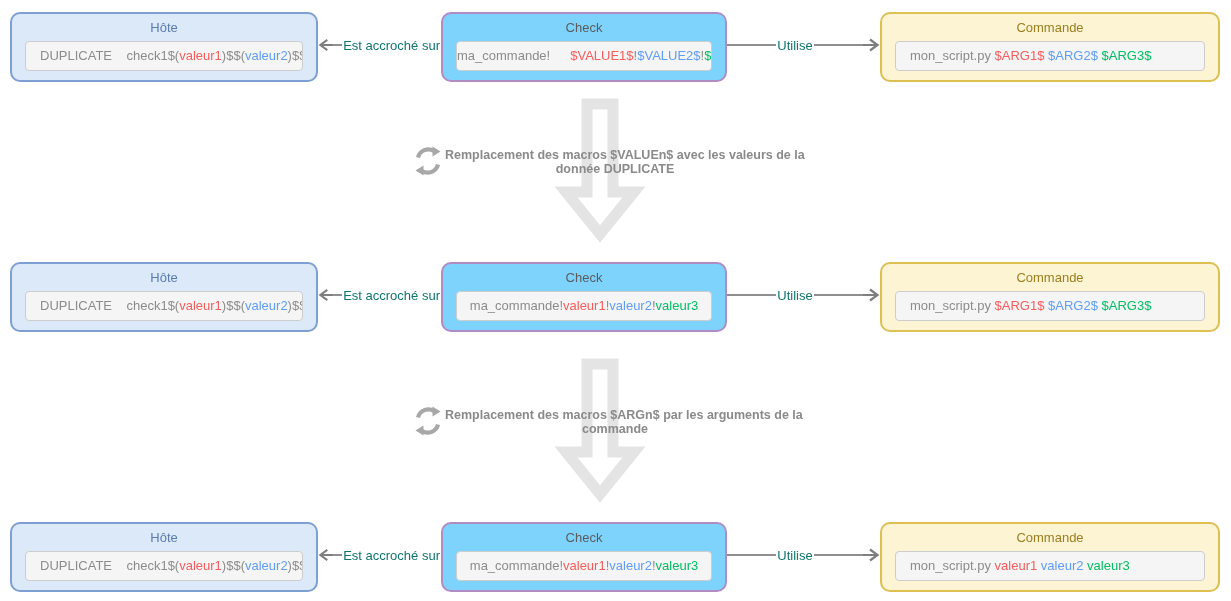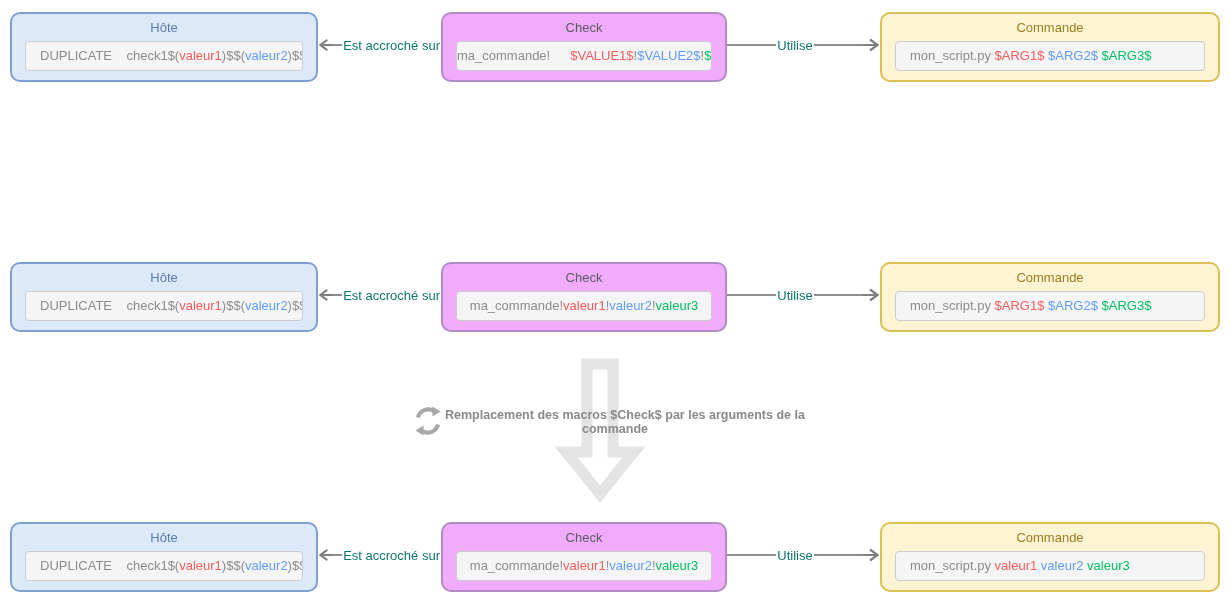--- a/index.html
+++ b/index.html
@@ -3,21 +3,21 @@
 <meta charset="utf-8">
 <style>
   html,body{margin:0;padding:0;background:#ffffff;}
   #canvas{
     position:relative;width:1231px;height:601px;background:#ffffff;overflow:hidden;
     font-family:"Liberation Sans", sans-serif;
   }
   .row{position:absolute;left:0;width:1231px;height:70px;}
   .node{position:absolute;top:0;height:70px;box-sizing:border-box;border:2px solid;border-radius:10px;background:#fff;}
   .node-hote{left:10px;width:308px;background:#dce9f8;border-color:#7e9fd4;}
-  .node-check{left:441px;width:286px;background:#f0abfc;border-color:#b18cc4;}
+  .node-check{left:441px;width:286px;background:#7dd3fc;border-color:#b18cc4;}
   .node-commande{left:880px;width:340px;background:#fdf4d3;border-color:#ddbf52;}
   .node-title{text-align:center;font-size:13px;padding-top:6px;}
   .node-hote .node-title{color:#5b7cb1;}
   .node-check .node-title{color:#5c5c5c;}
   .node-commande .node-title{color:#9c7d20;}
   .code{
     position:absolute;left:13px;right:13px;top:27px;height:30px;box-sizing:border-box;
     background:#f5f5f5;border:1px solid #cdcdcd;border-radius:4px;
     font-size:13px;line-height:28px;color:#8c8c8c;white-space:nowrap;overflow:hidden;
   }
@@ -68,20 +68,39 @@
       <svg width="17" height="14" viewBox="0 0 17 14">
         <path d="M0,7 L14,7 M7,1.5 L14.5,7 L7,12.5" stroke="#7f7f7f" stroke-width="2.2" fill="none"></path>
       </svg>
     </div>
     <div class="node node-commande">
       <div class="node-title">Commande</div>
       <div class="code left-align"><span style="color: rgb(140, 140, 140);">mon_script.py </span><span style="color: rgb(248, 92, 92);">$ARG1$</span><span style="color: rgb(140, 140, 140);"> </span><span style="color: rgb(95, 157, 248);">$ARG2$</span><span style="color: rgb(140, 140, 140);"> </span><span style="color: rgb(0, 191, 99);">$ARG3$</span></div>
     </div>
   </div>
 
+  <div class="transform" style="top:97px">
+    <svg class="big-arrow" width="100" height="148" viewBox="0 0 100 148">
+      <path d="M 37 7 L 63 7 L 63 95 L 84 95 L 50 137 L 16 95 L 37 95 Z" fill="#ffffff" stroke="#e4e4e4" stroke-width="11" stroke-linejoin="miter"></path>
+    </svg>
+    <svg class="refresh" width="30" height="30" viewBox="0 0 30 30">
+      <g fill="none" stroke="#a8a8a8" stroke-width="4.2">
+        <path d="M 5.0 11.5 A 10.6 10.6 0 0 1 21.0 5.0"></path>
+        <path d="M 25.0 18.5 A 10.6 10.6 0 0 1 9.0 25.0"></path>
+      </g>
+      <g fill="#a8a8a8">
+        <polygon points="19.5,0.5 27.5,5.5 19.5,10.5"></polygon>
+        <polygon points="10.5,29.5 2.5,24.5 10.5,19.5"></polygon>
+      </g>
+    </svg>
+    <div class="t-text">
+      <div>Remplacement des macros $VALUEn$ avec les valeurs de la</div>
+      <div>donnée DUPLICATE</div>
+    </div>
+  </div>
 
   <div class="row" style="top:262px">
     <div class="node node-hote">
       <div class="node-title">Hôte</div>
       <div class="code left-align"><span style="color: rgb(140, 140, 140);">DUPLICATE&nbsp;&nbsp;&nbsp;&nbsp;check1$(</span><span style="color: rgb(248, 92, 92);">valeur1</span><span style="color: rgb(140, 140, 140);">)$$(</span><span style="color: rgb(95, 157, 248);">valeur2</span><span style="color: rgb(140, 140, 140);">)$$(</span></div>
     </div>
     <div class="connector connector-attach">
       <svg width="17" height="14" viewBox="0 0 17 14">
         <path d="M17,7 L3,7 M10,1.5 L2.5,7 L10,12.5" stroke="#7f7f7f" stroke-width="2.2" fill="none"></path>
       </svg>
@@ -115,21 +134,21 @@
       <g fill="none" stroke="#a8a8a8" stroke-width="4.2">
         <path d="M 5.0 11.5 A 10.6 10.6 0 0 1 21.0 5.0"></path>
         <path d="M 25.0 18.5 A 10.6 10.6 0 0 1 9.0 25.0"></path>
       </g>
       <g fill="#a8a8a8">
         <polygon points="19.5,0.5 27.5,5.5 19.5,10.5"></polygon>
         <polygon points="10.5,29.5 2.5,24.5 10.5,19.5"></polygon>
       </g>
     </svg>
     <div class="t-text">
-      <div>Remplacement des macros $Check$ par les arguments de la</div>
+      <div>Remplacement des macros $ARGn$ par les arguments de la</div>
       <div>commande</div>
     </div>
   </div>
 
   <div class="row" style="top:522px">
     <div class="node node-hote">
       <div class="node-title">Hôte</div>
       <div class="code left-align"><span style="color: rgb(140, 140, 140);">DUPLICATE&nbsp;&nbsp;&nbsp;&nbsp;check1$(</span><span style="color: rgb(248, 92, 92);">valeur1</span><span style="color: rgb(140, 140, 140);">)$$(</span><span style="color: rgb(95, 157, 248);">valeur2</span><span style="color: rgb(140, 140, 140);">)$$(</span></div>
     </div>
     <div class="connector connector-attach">

